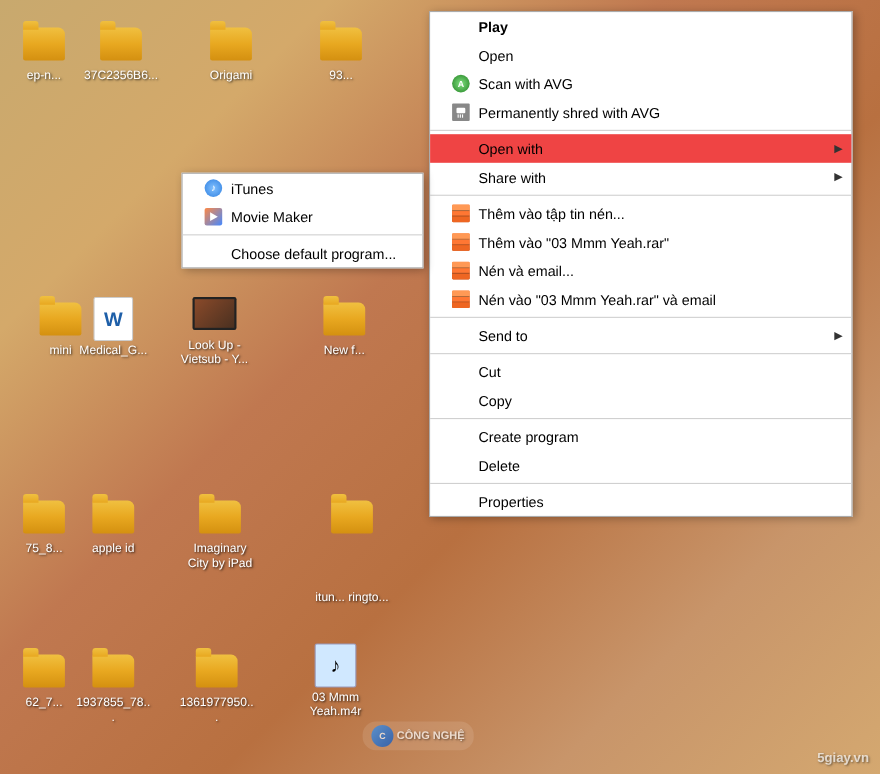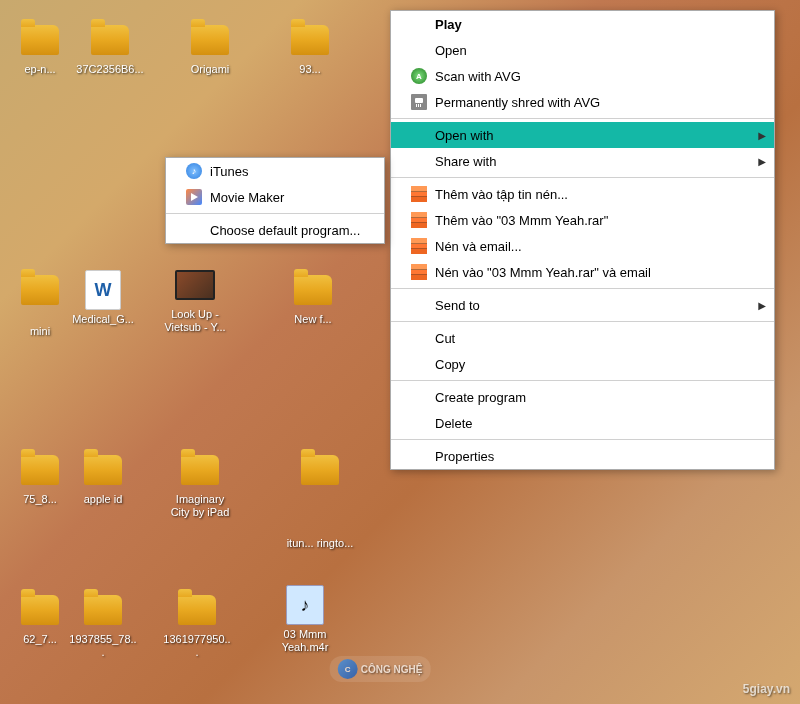--- a/index.html
+++ b/index.html
@@ -111,21 +111,21 @@
     .context-menu-item {
       padding: 5px 20px;
       cursor: pointer;
       display: flex;
       align-items: center;
       gap: 8px;
       white-space: nowrap;
       position: relative;
     }
     .context-menu-item.highlighted {
-      background: #14b8a6;
+      background: #ef4444;
     }
     .context-menu-item.bold-item {
       font-weight: bold;
     }
     .context-menu-separator {
       height: 1px;
       background: #d0d0d0;
       margin: 3px 0;
     }
     .menu-icon {
@@ -249,21 +249,21 @@
       </div>
     <span class="icon-label">Origami</span>
   </div>
   <div class="desktop-icon" style="top:20px; left:275px;">
     <div class="icon-img">
         <div class="folder-icon"></div>
       </div>
     <span class="icon-label">93...</span>
   </div>
 
-  <div class="desktop-icon" style="top:270px; left:5px;gap:12px;">
+  <div class="desktop-icon" style="top:270px; left:20px;">
     <div class="icon-img">
         <div class="folder-icon"></div>
       </div>
     <span class="icon-label">mini</span>
   </div>
   <div class="desktop-icon" style="top:270px; left:68px;">
     <div class="icon-img">
       <div class="word-icon">W</div>
     </div>
     <span class="icon-label">Medical_G...</span>

